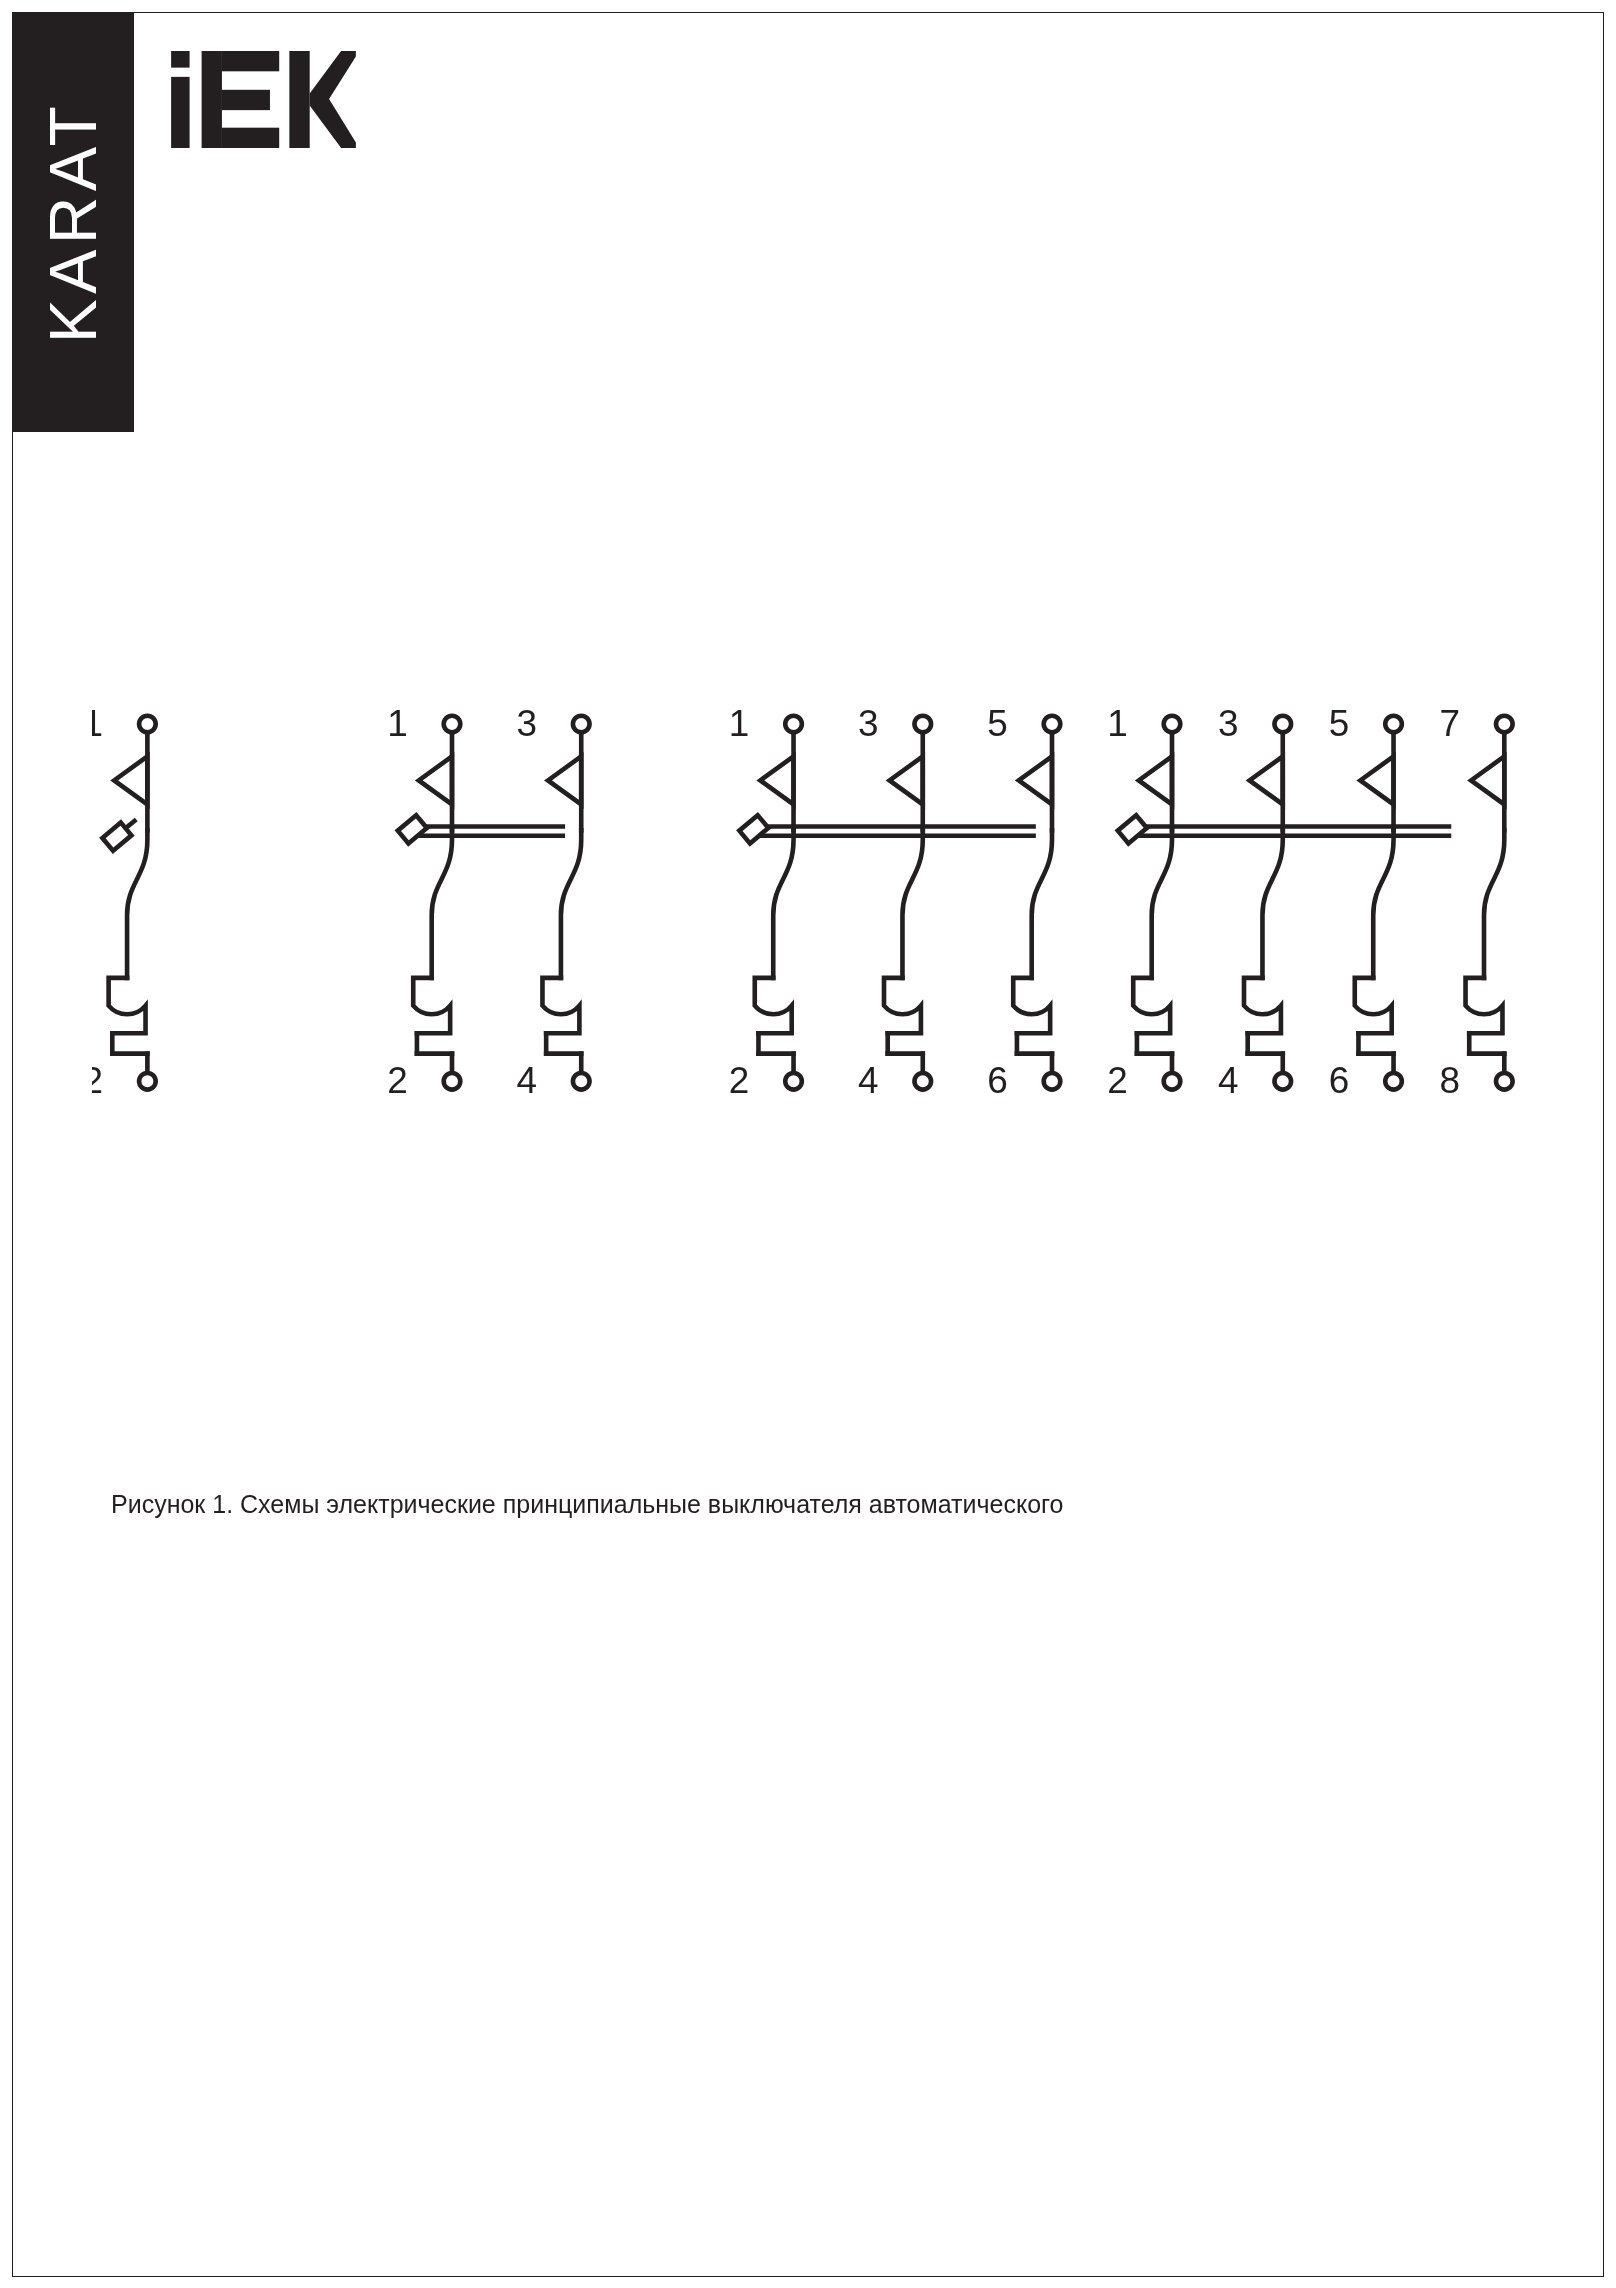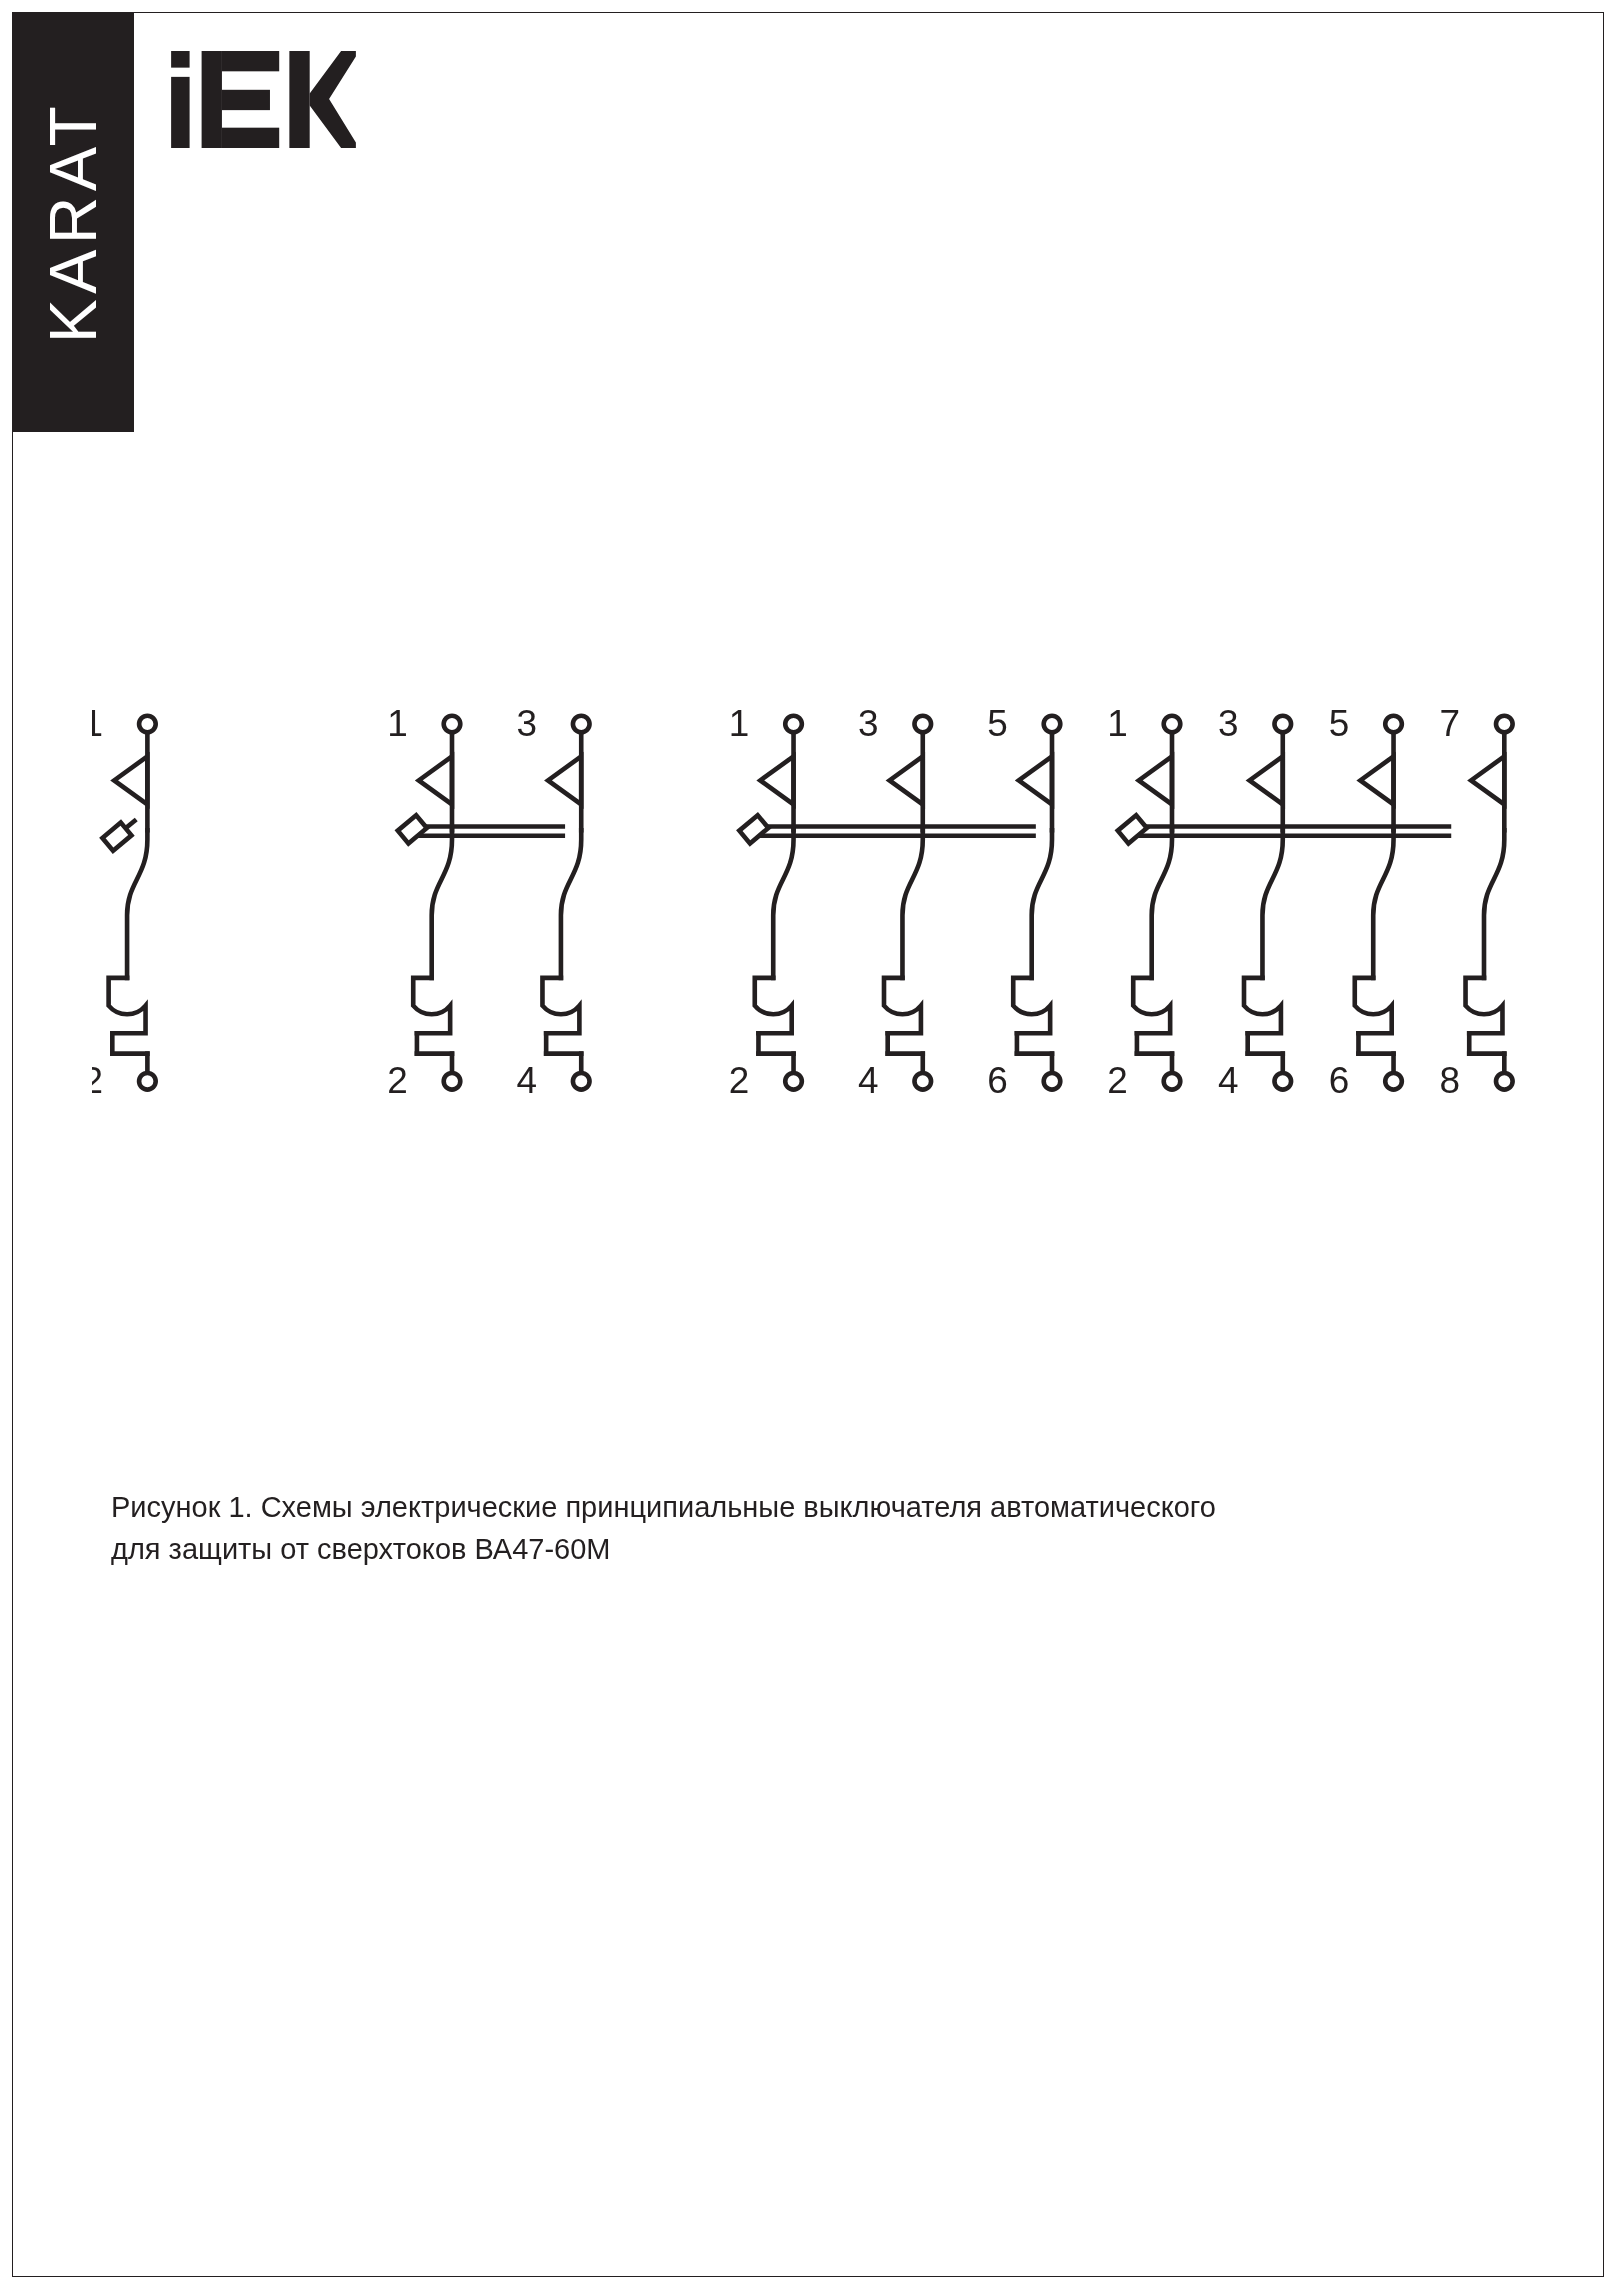--- a/index.html
+++ b/index.html
@@ -72,21 +72,21 @@
     width: 1440px;
     height: 480px;
   }
   #schematics svg { display: block; }
   
   #caption {
     position: absolute;
     left: 111px;
     top: 1486px;
     width: 1200px;
-    font-size: 29px;
+    font-size: 25px;
     line-height: 1.45;
     color: #231f20;
     font-family: "Liberation Sans", sans-serif;
   }
   #caption .line { display: block; white-space: pre; }
   .lbl {
     font-family: "Liberation Sans", sans-serif;
     font-size: 40px;
     fill: #231f20;
   }
@@ -269,17 +269,16 @@
           <text class="lbl" x="372" y="38" stroke="none" fill="#231f20" text-anchor="end">7</text>
           <text class="lbl" x="372" y="425" stroke="none" fill="#231f20" text-anchor="end">8</text>
         </g>
 
       </g>
     </svg>
   </div>
 
   <div id="caption">
     <span class="line">Рисунок 1. Схемы электрические принципиальные выключателя автоматического</span>
-    <span class="line">для защиты от сверхтоков ВА47-60М</span>
   </div>
 
 </div>
 
 
 </body></html>

